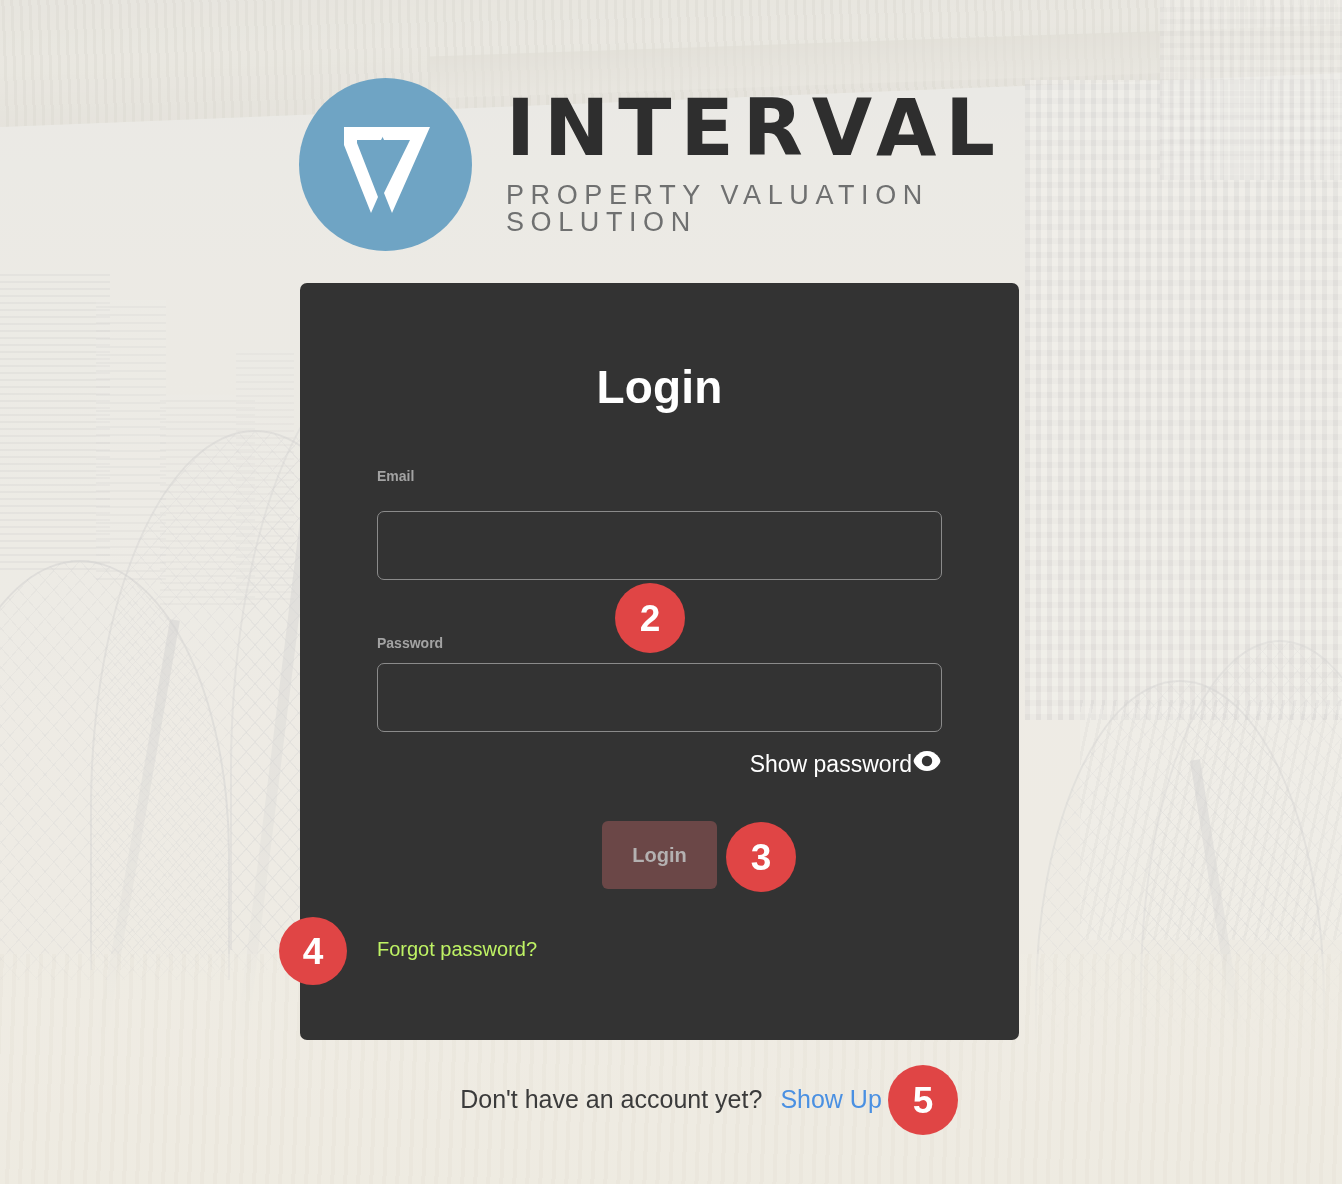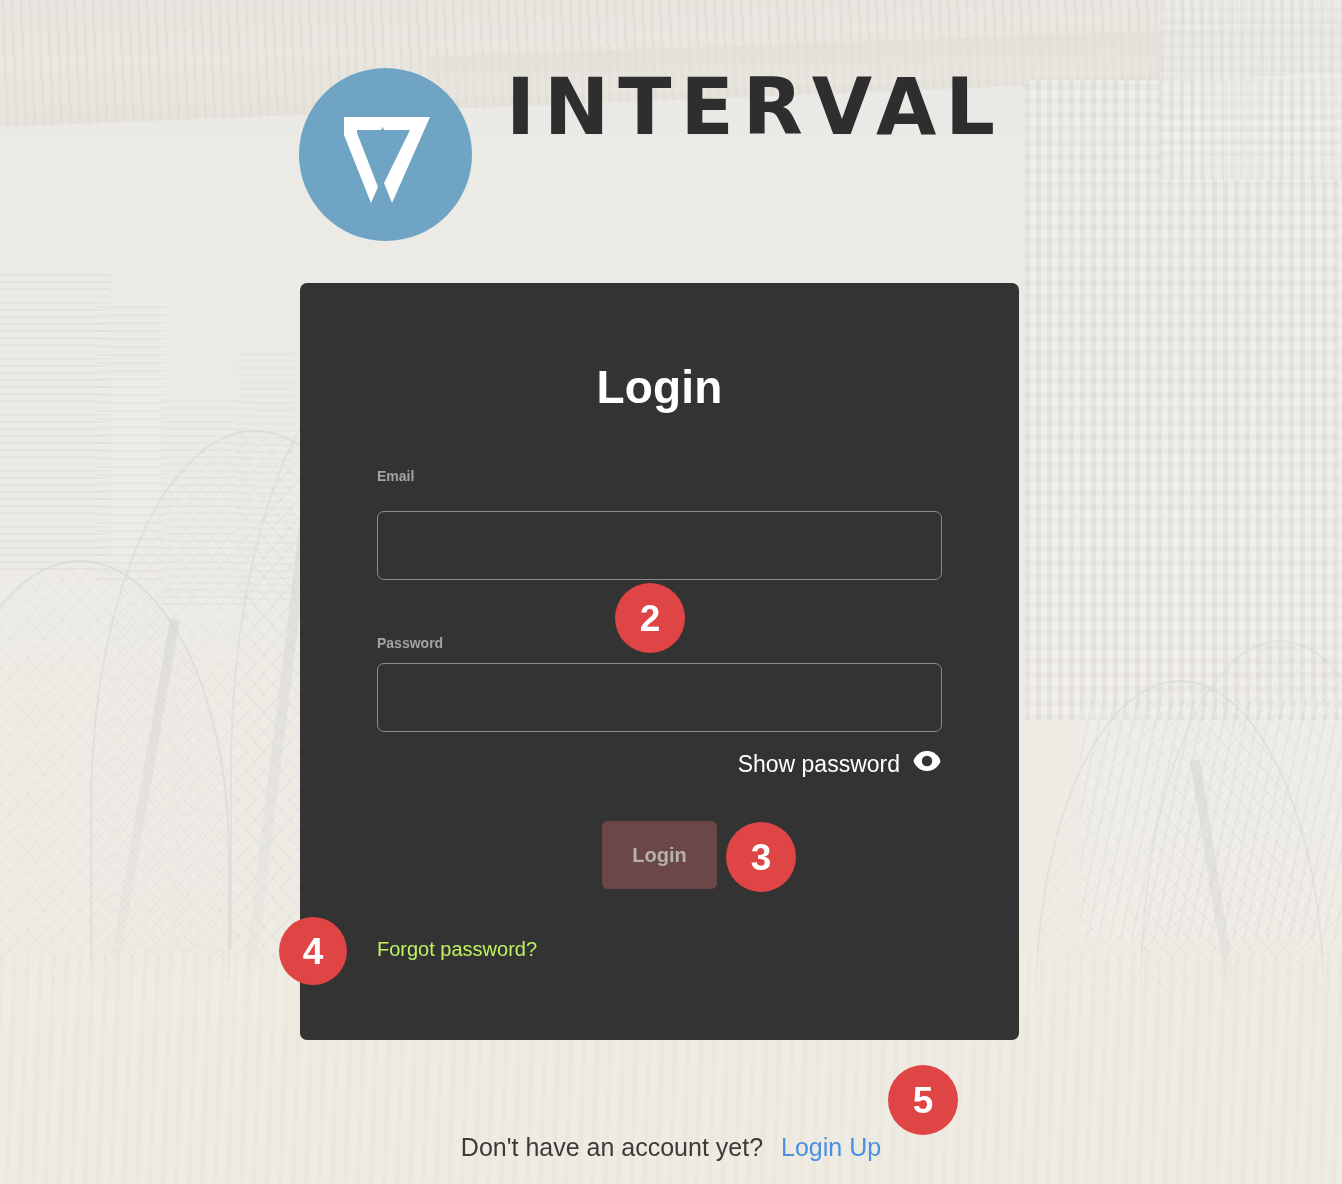--- a/index.html
+++ b/index.html
@@ -138,23 +138,24 @@
 
   
   .bg-wash {
     position: absolute; inset: 0;
     background: rgba(240,238,232,.60);
   }
 
   
   .brand {
     position: absolute;
-    left: 299px; top: 68px;
+    left: 299px; top: 77px;
     width: 725px; height: 175px;
     display: flex;
+    align-items: center;
   }
 
   .logo-mark {
     width: 173px; height: 173px;
     border-radius: 50%;
     background: #6fa4c4;
     flex: 0 0 auto;
     display: flex; align-items: center; justify-content: center;
   }
   .logo-mark svg { display: block; }
@@ -222,21 +223,21 @@
     outline: none;
   }
   .input-email { top: 228px; }
   .input-password { top: 380px; }
 
   .show-password {
     position: absolute;
     right: 77px; top: 467px;
     display: flex;
     align-items: center;
-    gap: 12px;
+    gap: 0;
     color: #ffffff;
     font-size: 23px;
     cursor: pointer;
     user-select: none;
   }
   .eye-icon { display: block; }
 
   .login-button {
     position: absolute;
     left: 302px; top: 538px;
@@ -263,21 +264,20 @@
   
   .signup-row {
     position: absolute;
     left: 0; top: 1085px;
     width: 1342px;
     display: flex;
     justify-content: center;
     align-items: baseline;
     gap: 18px;
     font-size: 25px;
-    margin-top: 48px;
   }
   .signup-text { color: #3b3b3b; }
   .signup-link { color: #4a90e2; text-decoration: none; cursor: pointer; }
 
   
   .badge {
     position: absolute;
     border-radius: 50%;
     background: #e04545;
     color: #ffffff;
@@ -328,20 +328,21 @@
   <div class="brand">
     <div class="logo-mark">
       <svg width="120" height="120" viewBox="0 0 120 120" aria-hidden="true">
 
         <path d="M18 22 L62 22 L55 35 L31 35 L31 38 L52 92 L45 108 L18 40 Z" fill="#ffffff"></path>
         <path d="M52 22 L104 22 L66 108 L58 88 L84 35 L58 35 Z" fill="#ffffff"></path>
       </svg>
     </div>
     <div class="wordmark">
       <div class="wordmark-main">INTERVAL</div>
+      <div class="wordmark-sub">PROPERTY VALUATION SOLUTION</div>
     </div>
   </div>
 
   <div class="card">
     <div class="card-title">Login</div>
 
     <div class="field-label label-email">Email</div>
     <input class="text-input input-email" type="email" placeholder="" style="">
 
     <div class="field-label label-password">Password</div>
@@ -357,21 +358,21 @@
       </span>
     </div>
 
     <button class="login-button">Login</button>
 
     <a class="forgot-link" href="#">Forgot password?</a>
   </div>
 
   <div class="signup-row">
     <span class="signup-text">Don't have an account yet?</span>
-    <a class="signup-link" href="#">Login Up</a>
+    <a class="signup-link" href="#">Show Up</a>
   </div>
 
   <div class="badge badge-2">2</div>
   <div class="badge badge-3">3</div>
   <div class="badge badge-4">4</div>
   <div class="badge badge-5">5</div>
 
 </div>
 
 </body></html>

